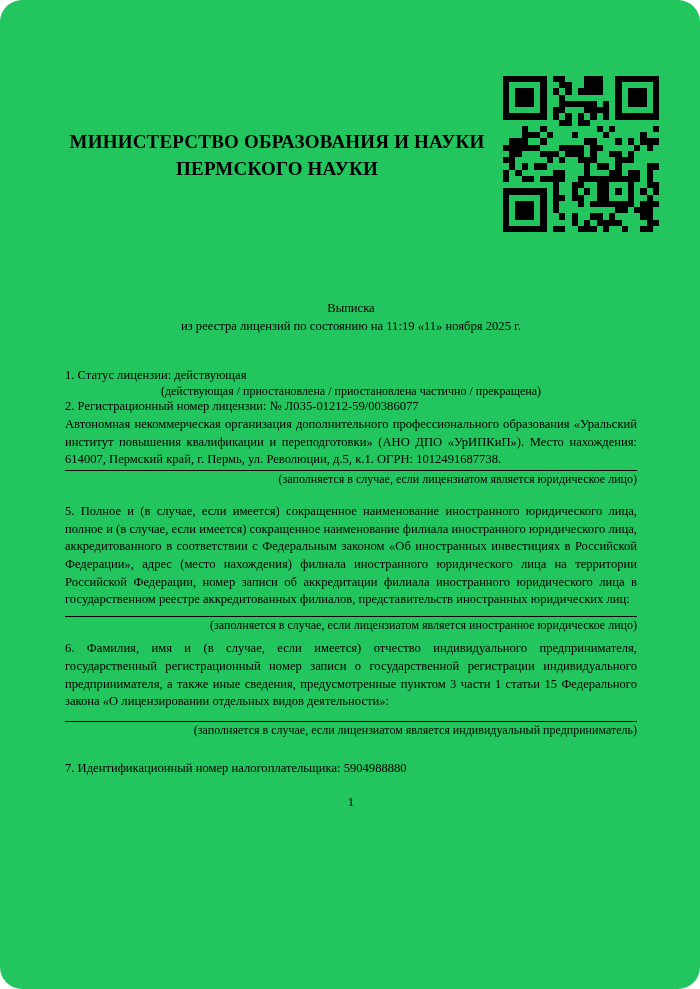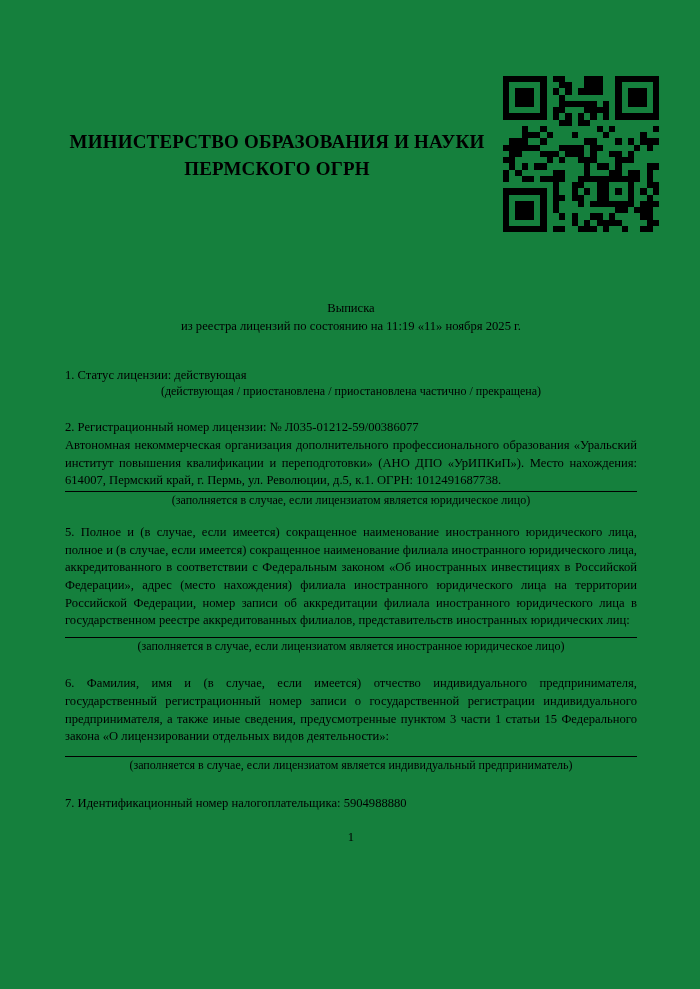--- a/index.html
+++ b/index.html
@@ -1,38 +1,38 @@
 <!DOCTYPE html>
 <html><head>
 <meta charset="utf-8">
 <style>
   html,body{margin:0;padding:0;background:#ffffff;}
   .page{
-    position:relative;width:700px;height:989px;background:#15803d;
-    font-family:"Liberation Serif",serif;color:#000;overflow:hidden;
+    position:relative;width:700px;height:989px;background:#22c55e;
+    font-family:"Liberation Serif",serif;color:#000;overflow:hidden;border-radius:22px;
   }
   .qr{position:absolute;left:503px;top:76px;width:156px;height:156px;}
   .header-text{position:absolute;left:52px;top:128px;width:450px;text-align:center;}
   .ministry{font-weight:bold;font-size:19px;line-height:27px;letter-spacing:0.2px;}
   .ministry-caption{font-size:10px;line-height:13px;margin-top:3px;}
   .content{position:absolute;left:65px;top:300px;width:572px;font-size:12.6px;line-height:17.7px;font-family:Liberation Serif, serif;}
   .title-block{text-align:center;}
   p{margin:0;}
   .just{text-align:justify;text-justify:inter-word;}
   .caption{font-size:12px;line-height:13px;text-align:center;}
   .rule{border-top:1.8px solid #000;height:0;}
   .mt-item1{margin-top:32px;}
-  .mt-item2{margin-top:21px;}
+  .mt-item2{}
   .mt-item3{margin-top:14px;}
   .mt-item4{margin-top:14px;}
   .mt-rule4{margin-top:1px;}
-  .mt-cap{margin-top:2px;}
+  .mt-cap{margin-top:2px;text-align:right;}
   .mt-item5{margin-top:17px;}
   .mt-rule5{margin-top:7px;}
-  .mt-item6{margin-top:22px;}
+  .mt-item6{margin-top:8px;}
   .mt-rule6{margin-top:10px;}
   .mt-item7{margin-top:23px;}
   .page-number{margin-top:16px;text-align:center;}
 </style>
 </head>
 <body>
 
 <div class="page">
 
   <div class="qr">
@@ -337,21 +337,21 @@
         <rect x="87.36" y="149.76" width="6.24" height="6.24"></rect>
         <rect x="99.84" y="149.76" width="6.24" height="6.24"></rect>
         <rect x="118.56" y="149.76" width="6.24" height="6.24"></rect>
         <rect x="137.28" y="149.76" width="6.24" height="6.24"></rect>
         <rect x="143.52" y="149.76" width="6.24" height="6.24"></rect>
       </svg>
   </div>
 
   <div class="header-text">
     <div class="ministry">МИНИСТЕРСТВО ОБРАЗОВАНИЯ И НАУКИ</div>
-    <div class="ministry">ПЕРМСКОГО ОГРН</div>
+    <div class="ministry">ПЕРМСКОГО НАУКИ</div>
   </div>
 
   <div class="content">
 
     <div class="title-block">
       <p>Выписка</p>
       <p>из реестра лицензий по состоянию на 11:19 «11» ноября 2025 г.</p>
     </div>
 
     <p class="mt-item1">1. Статус лицензии: действующая</p>

